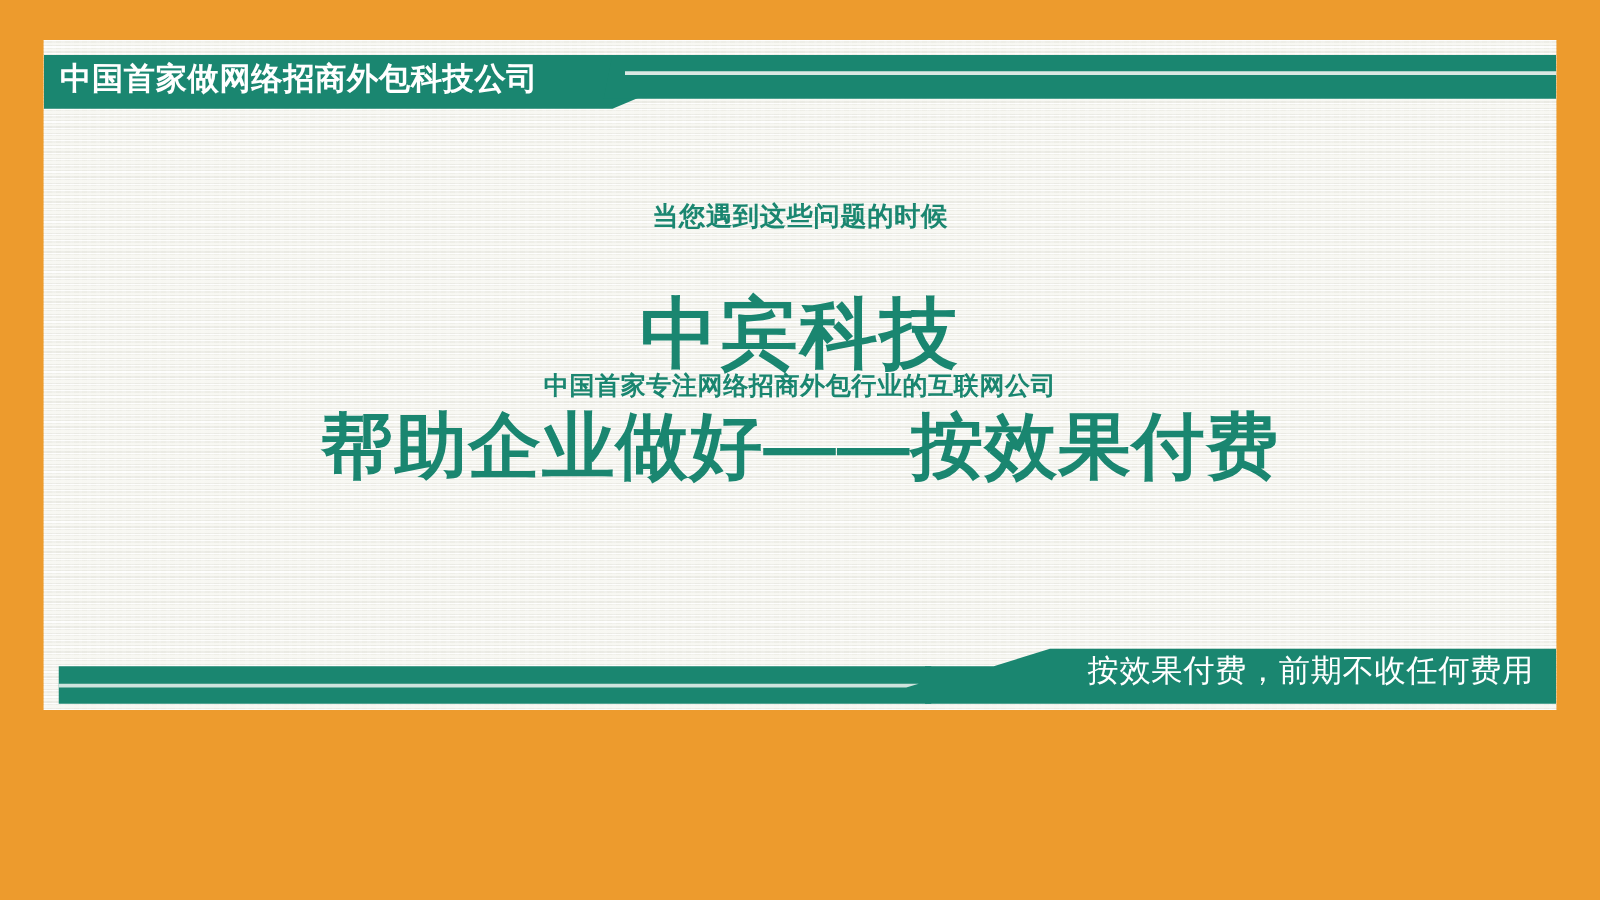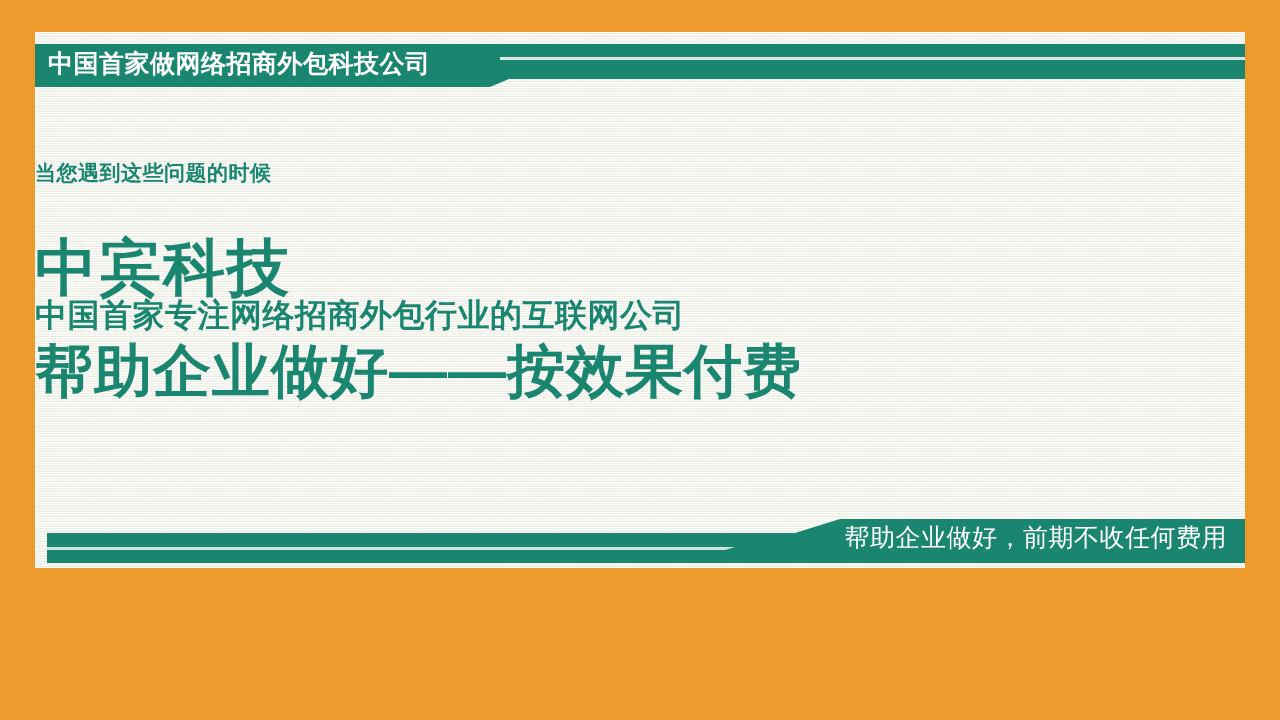--- a/index.html
+++ b/index.html
@@ -102,21 +102,21 @@
 
   
   .content {
     position: absolute;
     left: 0;
     top: 0;
     width: 1210px;
     height: 656px;
     display: flex;
     flex-direction: column;
-    align-items: flex-start;
+    align-items: center;
   }
 
   .kicker {
     margin-top: 127px;
     color: #1A8670;
     font-size: 21px;
     font-weight: bold;
     letter-spacing: 0.5px;
     white-space: nowrap;
   }
@@ -127,21 +127,21 @@
     font-size: 62px;
     font-weight: bold;
     line-height: 1.05;
     letter-spacing: 2px;
     white-space: nowrap;
   }
 
   .tagline {
     margin-top: -2px;
     color: #1A8670;
-    font-size: 32px;
+    font-size: 20px;
     font-weight: bold;
     line-height: 1.1;
     letter-spacing: 0.5px;
     white-space: nowrap;
   }
 
   .headline {
     margin-top: 6px;
     color: #1A8670;
     font-size: 58px;
@@ -182,17 +182,17 @@
 
     <div class="footer-band">
       <svg width="1210" height="52" viewBox="0 0 1210 52" xmlns="http://www.w3.org/2000/svg">
 
         <polygon points="12,20 710,20 710,50 12,50" fill="#1A8670"></polygon>
 
         <polygon points="12,34 700,34 690,37 12,37" fill="#EFF3F0" opacity="0.85"></polygon>
 
         <polygon points="705,20 760,20 805,6 1210,6 1210,50 705,50" fill="#1A8670"></polygon>
       </svg>
-      <div class="footer-text">帮助企业做好，前期不收任何费用</div>
+      <div class="footer-text">按效果付费，前期不收任何费用</div>
     </div>
 
   </div>
 </div>
 
 </body></html>

